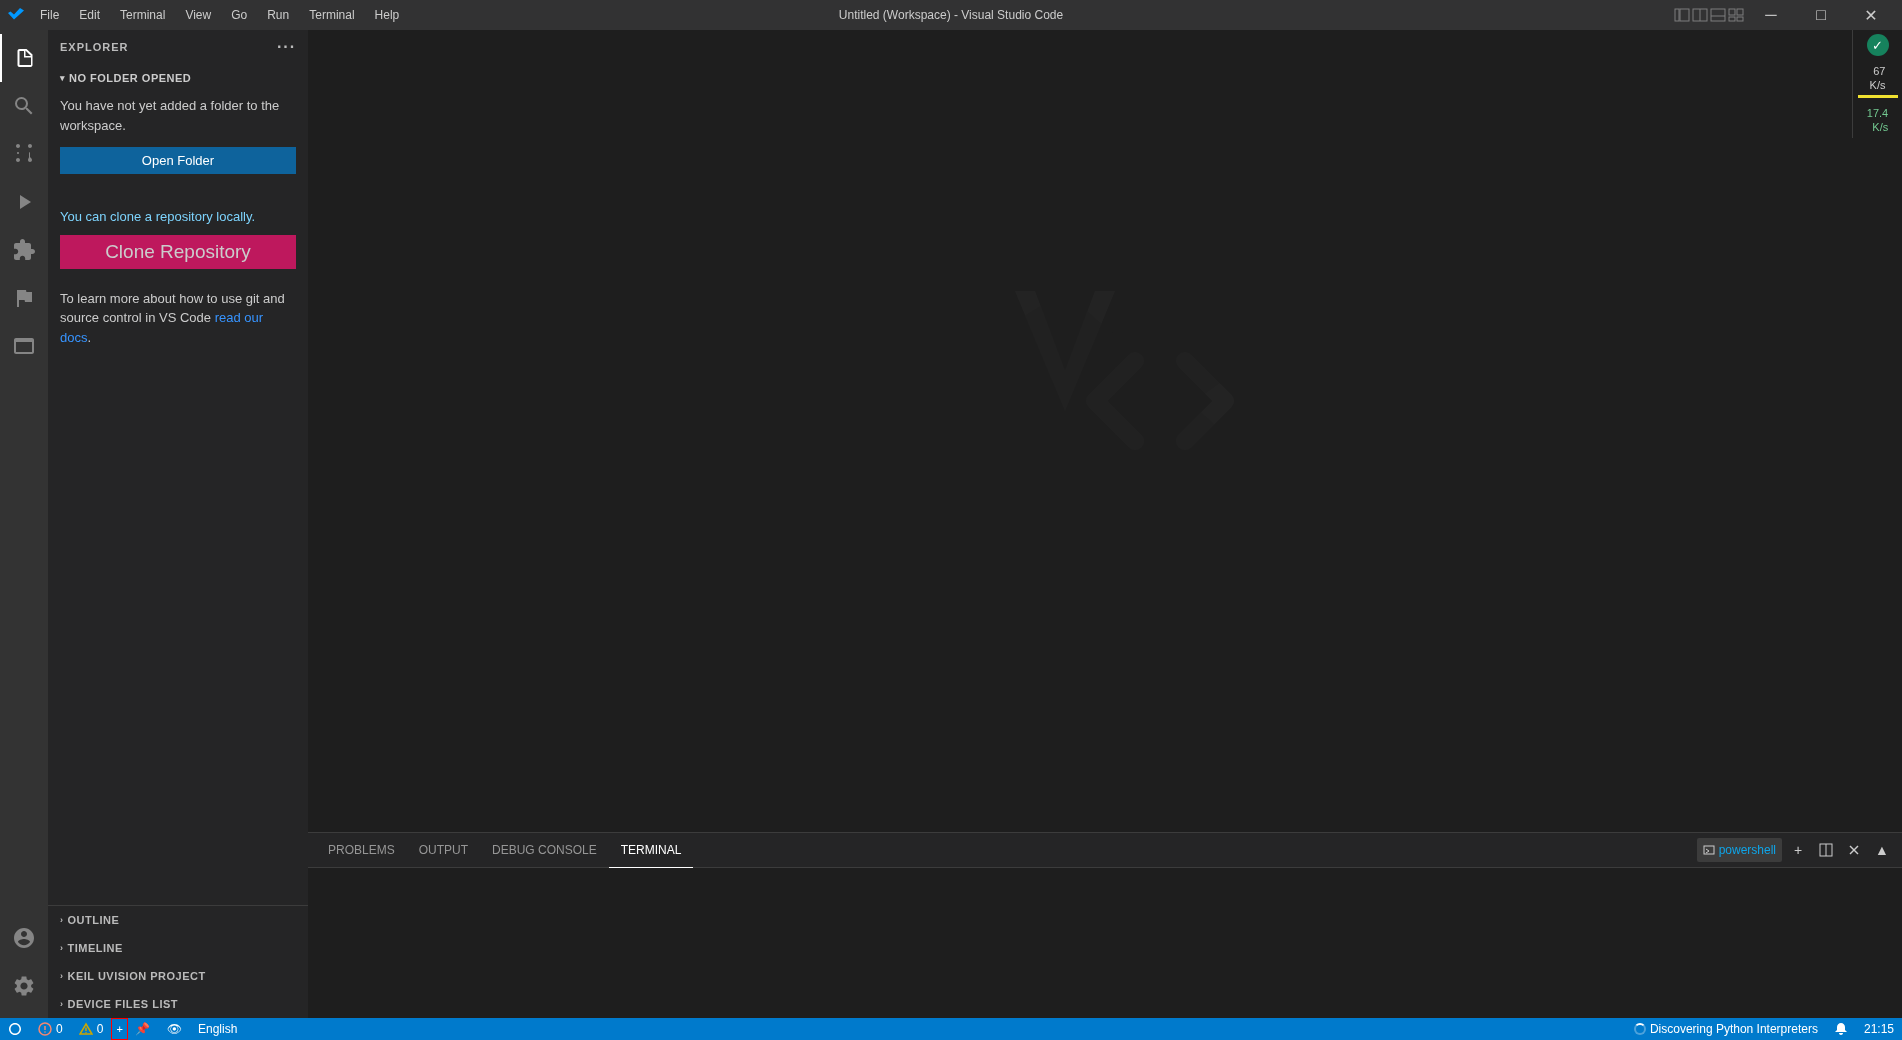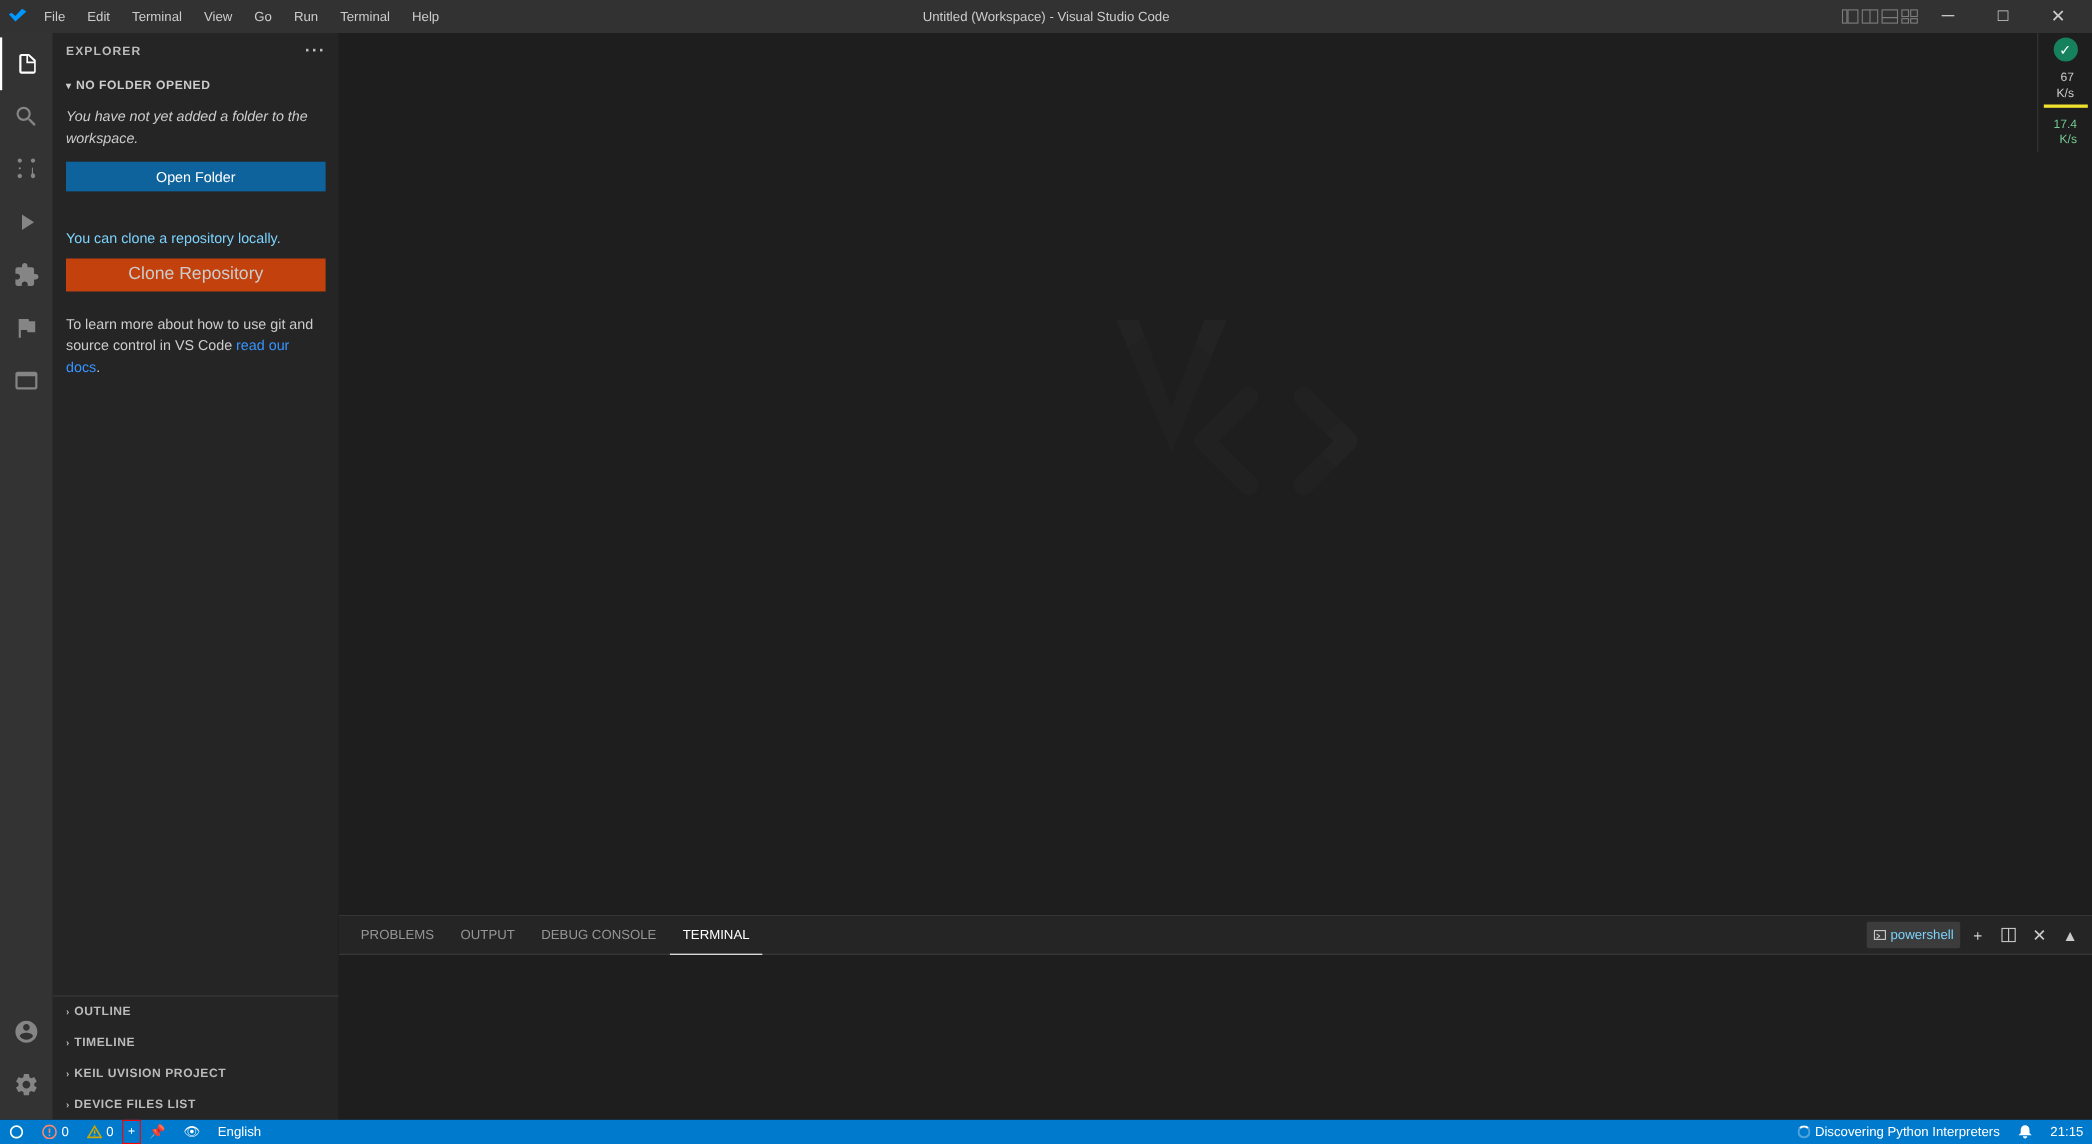--- a/index.html
+++ b/index.html
@@ -168,41 +168,40 @@
       cursor: pointer;
       text-transform: uppercase;
       letter-spacing: 0.5px;
     }
     .chevron { font-size: 9px; }
     .folder-description {
       color: #cccccc;
       font-size: 13px;
       line-height: 1.5;
       padding: 8px 0;
-      font-style: italic;
     }
     .btn-primary {
       background: #0e639c;
       color: #ffffff;
       border: none;
       padding: 6px 14px;
       cursor: pointer;
       font-size: 13px;
       display: block;
       width: 100%;
       text-align: center;
       margin: 4px 0 12px;
     }
     .btn-secondary {
-      background: #c2410c;
+      background: #be185d;
       color: #cccccc;
       border: none;
       padding: 6px 14px;
       cursor: pointer;
-      font-size: 16px;
+      font-size: 19px;
       display: block;
       width: 100%;
       text-align: center;
       margin: 4px 0 12px;
     }
     .clone-description {
       color: #7dd3fc;
       font-size: 13px;
       line-height: 1.5;
       padding: 4px 0;
@@ -326,21 +325,21 @@
       animation: blink 1s step-end infinite;
     }
     @keyframes blink {
       50% { opacity: 0; }
     }
     .powershell-label {
       display: flex;
       align-items: center;
       gap: 4px;
       font-size: 12px;
-      color: #7dd3fc;
+      color: #0ea5e9;
       padding: 0 6px;
       background: #3c3c3c;
       height: 24px;
       border-radius: 2px;
     }
 
     
     #status-bar {
       height: 22px;
       background: #007acc;

